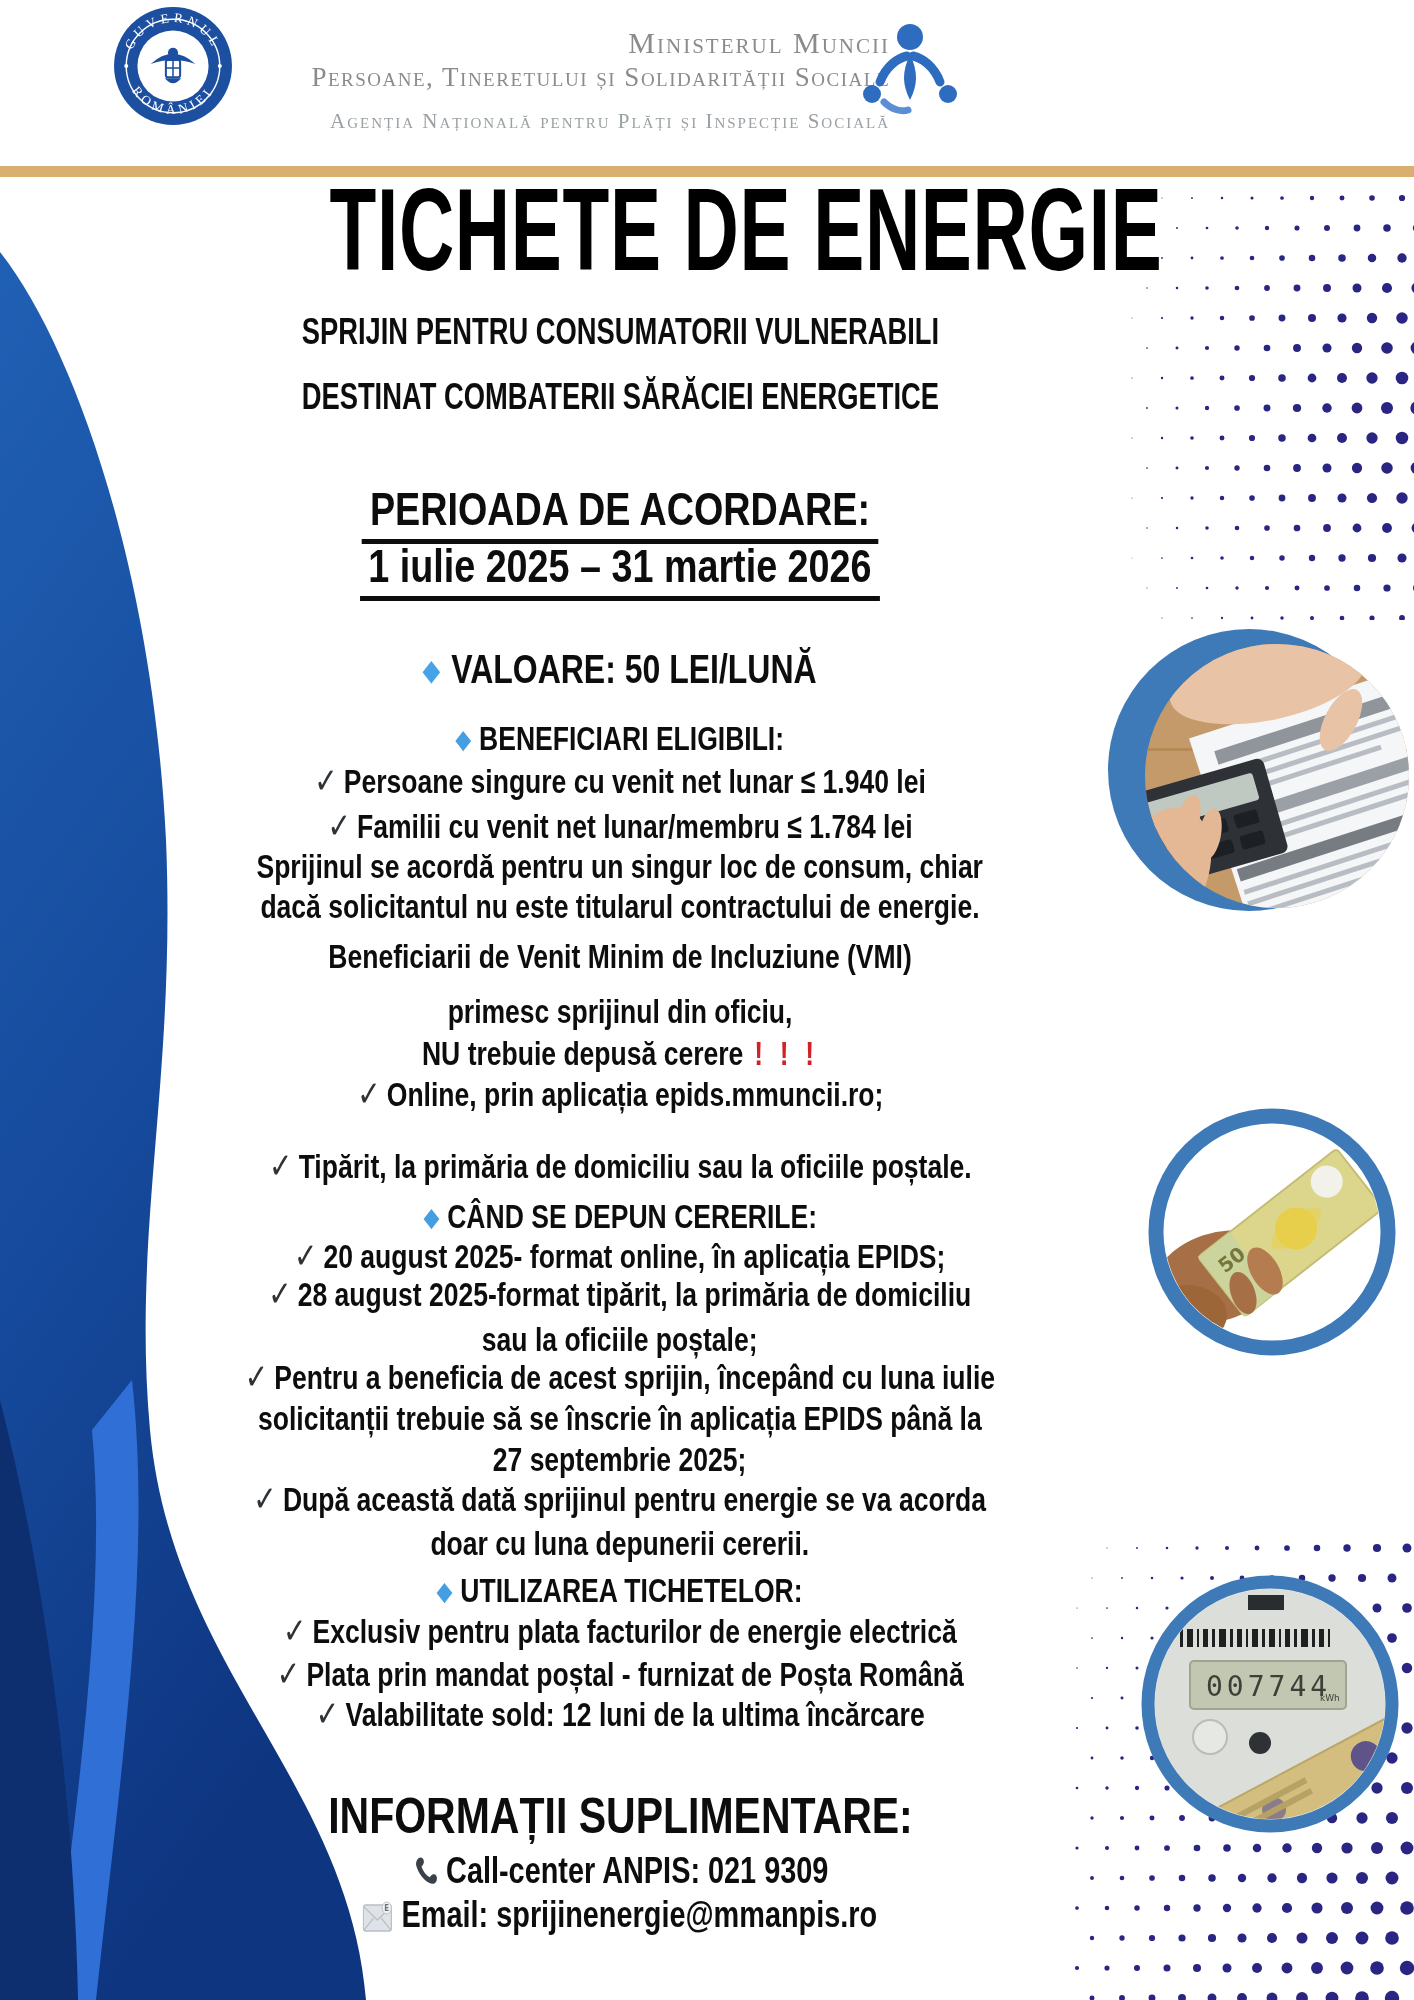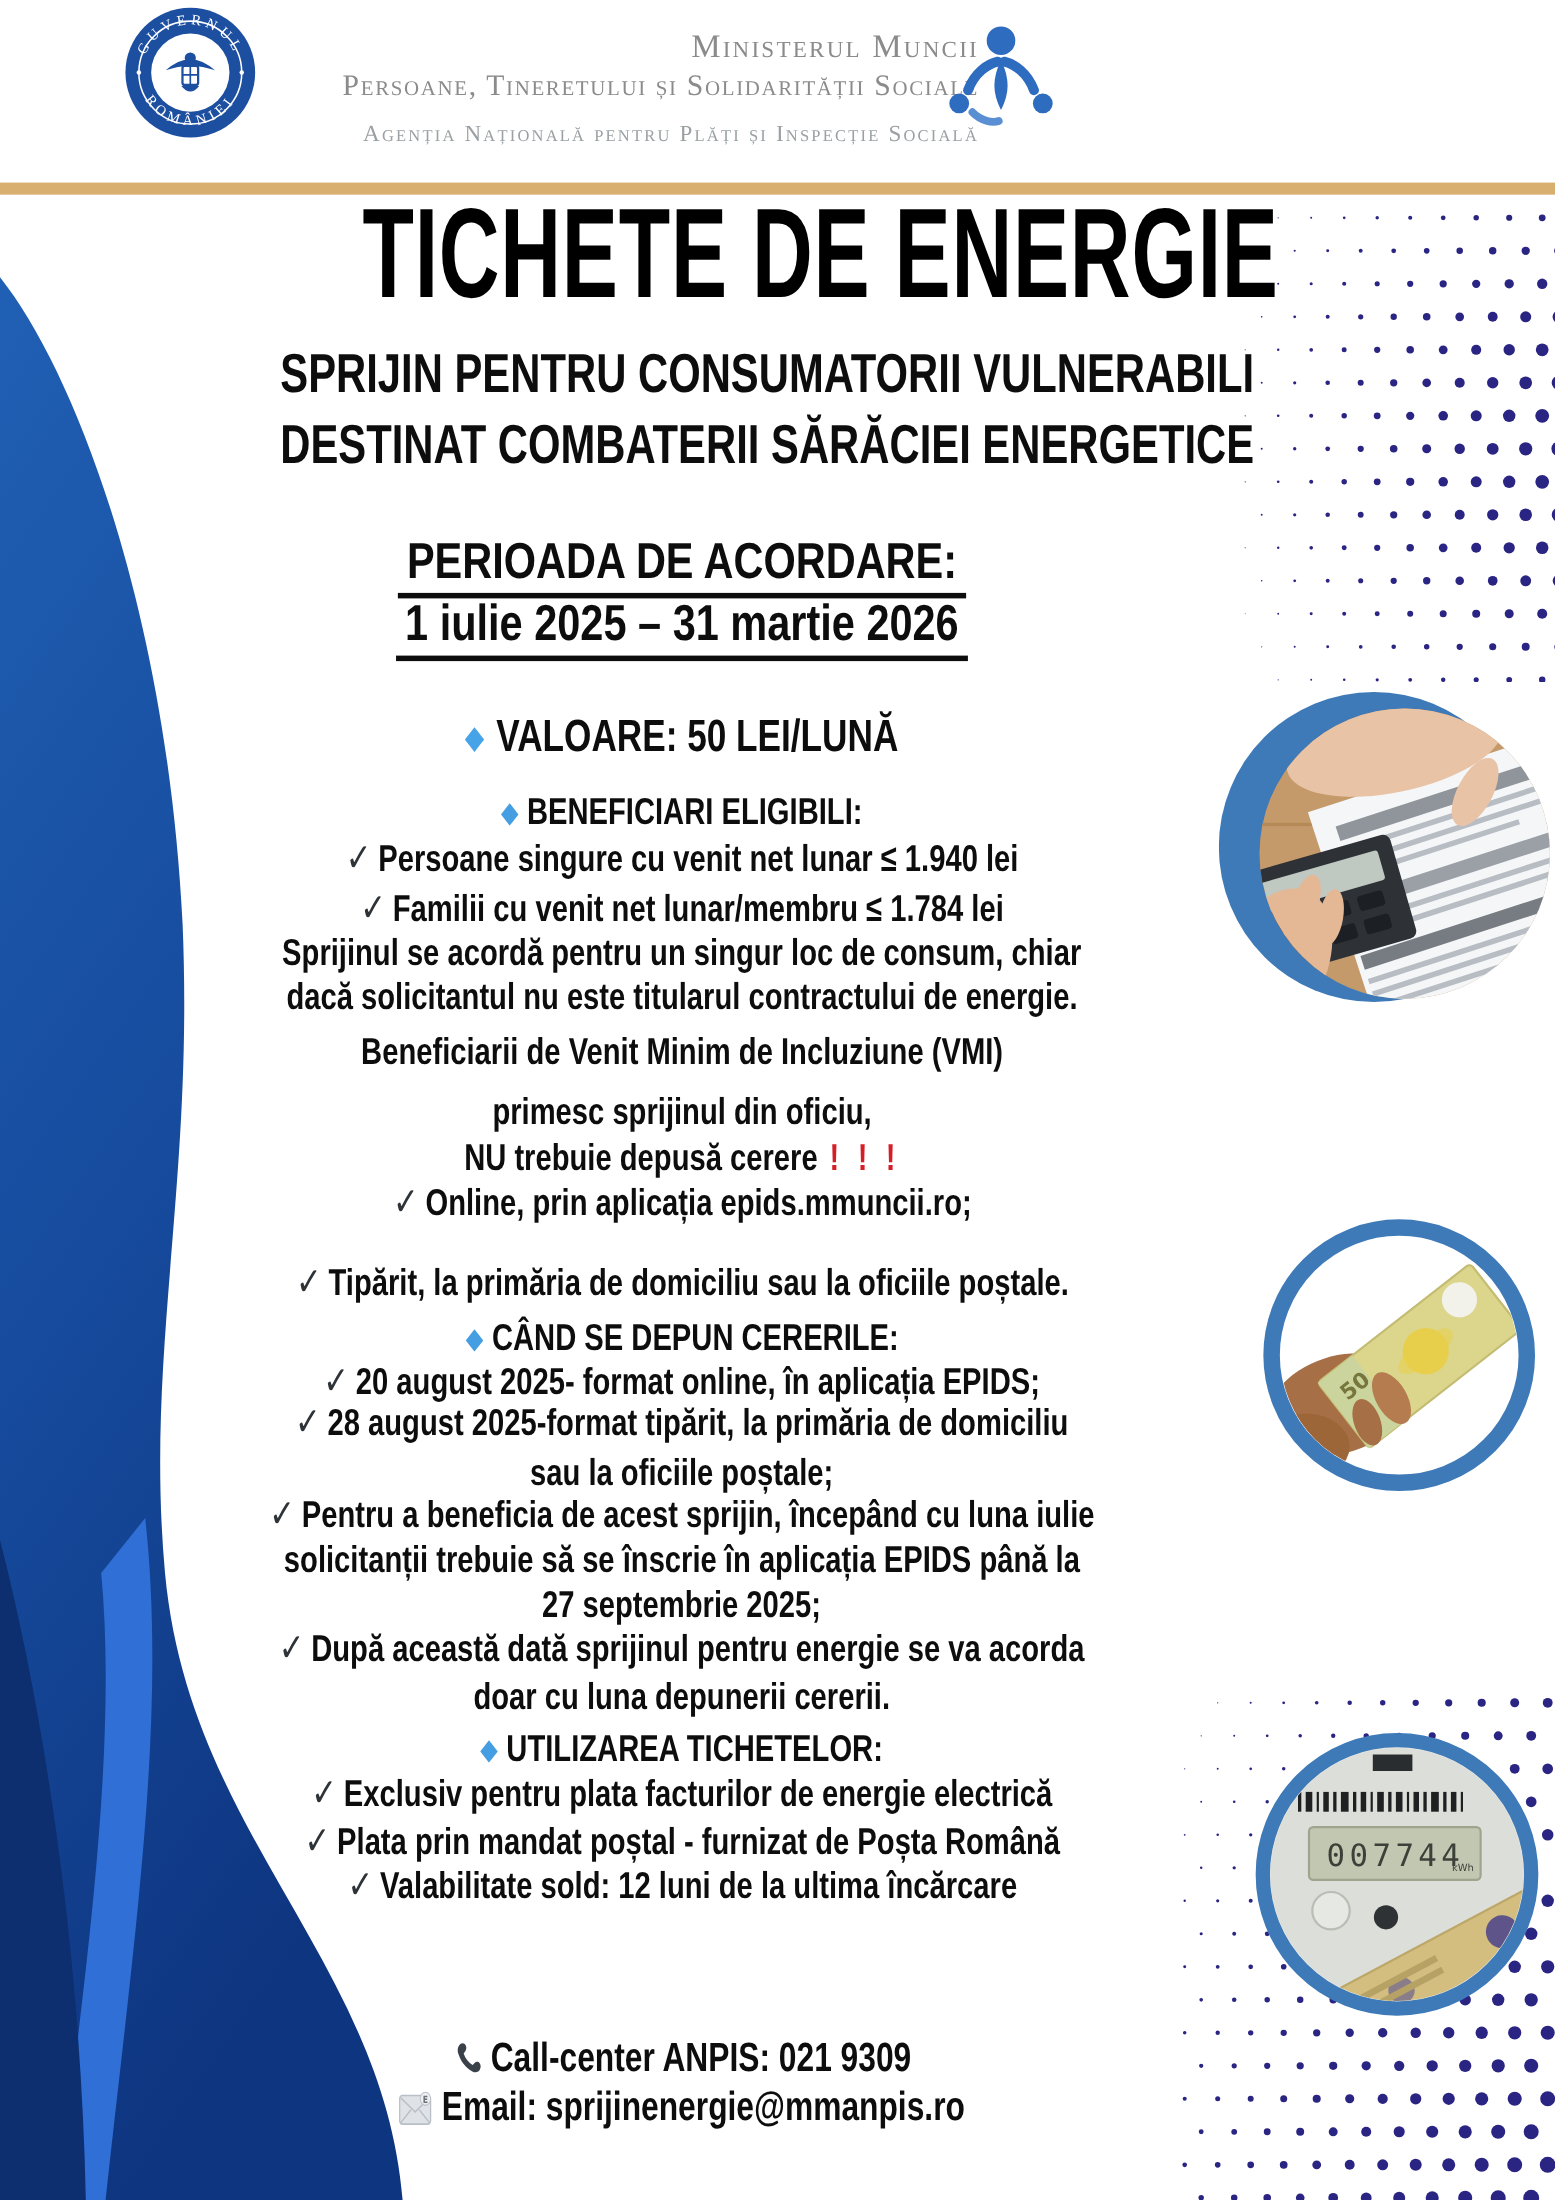--- a/index.html
+++ b/index.html
@@ -32,21 +32,21 @@
   #photo2{left:1147px;top:1105px;width:250px;height:254px;}
   #photo3{left:1138px;top:1573px;width:264px;height:262px;}
 
   
   #content{position:absolute;left:115px;top:0;width:1010px;height:2000px;z-index:4;text-align:center;}
   .blk{position:absolute;left:0;right:0;line-height:1;white-space:nowrap;}
   .sq{display:inline-block;transform-origin:50% 50%;white-space:nowrap;}
   .t66{transform:scaleX(.66);} .t76{transform:scaleX(.76);} .t80{transform:scaleX(.82);} .t78{transform:scaleX(.78);}
   .gold{color:#000000;}
   .big-title{font-size:116px;font-weight:700;letter-spacing:1px;}
-  .sub{font-size:50px;font-weight:700;letter-spacing:0;}
+  .sub{font-size:36px;font-weight:700;letter-spacing:0;}
   .big-under{font-size:46px;font-weight:700;}
   .under .sq{border-bottom:5px solid #0d0d0d;padding:0 10px 7px;}
   .valoare{font-size:41px;font-weight:700;}
   .h-sec{font-size:34px;font-weight:700;}
   .body-l{font-size:34px;font-weight:700;}
   .dia{color:#459EE2;font-size:.78em;vertical-align:2px;margin-right:10px;}
   .dia-big{color:#47A3E8;font-size:.72em;vertical-align:3px;margin-right:14px;}
   .chk{font-family:"DejaVu Sans",sans-serif;font-weight:700;color:#2e3338;margin-right:8px;font-size:1.05em;}
   .excl{color:#D41F27;font-weight:800;letter-spacing:6px;margin-left:14px;}
   .ml{line-height:1;}
@@ -670,20 +670,23 @@
     <div class="blk body-l" style="top:1613px">
       <span class="sq t78"><span class="chk">✓</span><span>Exclusiv pentru plata facturilor de energie electrică</span></span>
     </div>
     <div class="blk body-l" style="top:1656px">
       <span class="sq t78"><span class="chk">✓</span><span>Plata prin mandat poștal - furnizat de Poșta Română</span></span>
     </div>
     <div class="blk body-l" style="top:1696px">
       <span class="sq t78"><span class="chk">✓</span><span>Valabilitate sold: 12 luni de la ultima încărcare</span></span>
     </div>
 
+    <div class="blk info-h" style="top:1791px">
+      <span class="sq t80">INFORMAȚII SUPLIMENTARE:</span>
+    </div>
     <div class="blk contact" style="top:1852px">
       <span class="sq t78">
         <svg class="cicon" width="34" height="34" viewBox="0 0 34 34">
           <path d="M9 3 C12 1.5 15 3 15.5 6 C16 8.5 14 10.2 12.5 11.8 C14.5 16.4 18.4 20.3 23 22.3 C24.6 20.8 26.3 18.8 28.8 19.3 C31.8 19.9 33.2 22.9 31.7 25.9 C30.2 28.9 26.2 29.6 22.7 28.1 C15 24.9 9 19 6 11.3 C4.7 8.1 6.3 4.5 9 3 Z" fill="#3A4149"></path>
         </svg><span>Call-center ANPIS: 021 9309</span>
       </span>
     </div>
     <div class="blk contact" style="top:1896px">
       <span class="sq t78">
         <svg class="cicon" width="40" height="32" viewBox="0 0 40 32">

